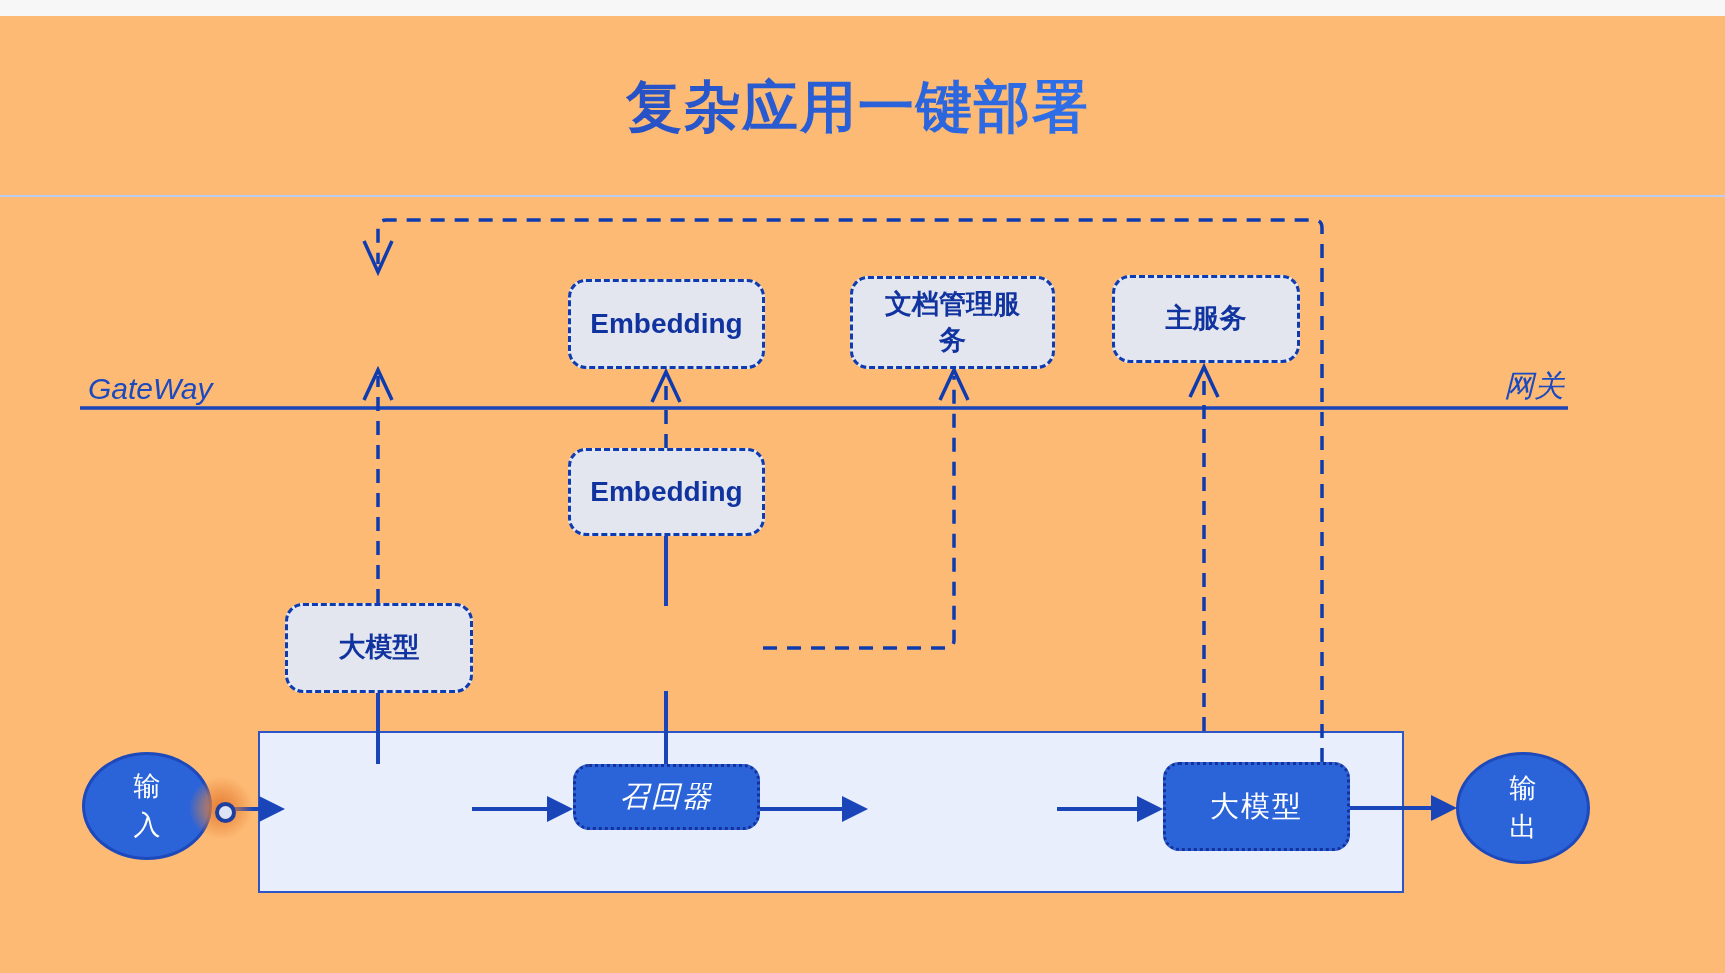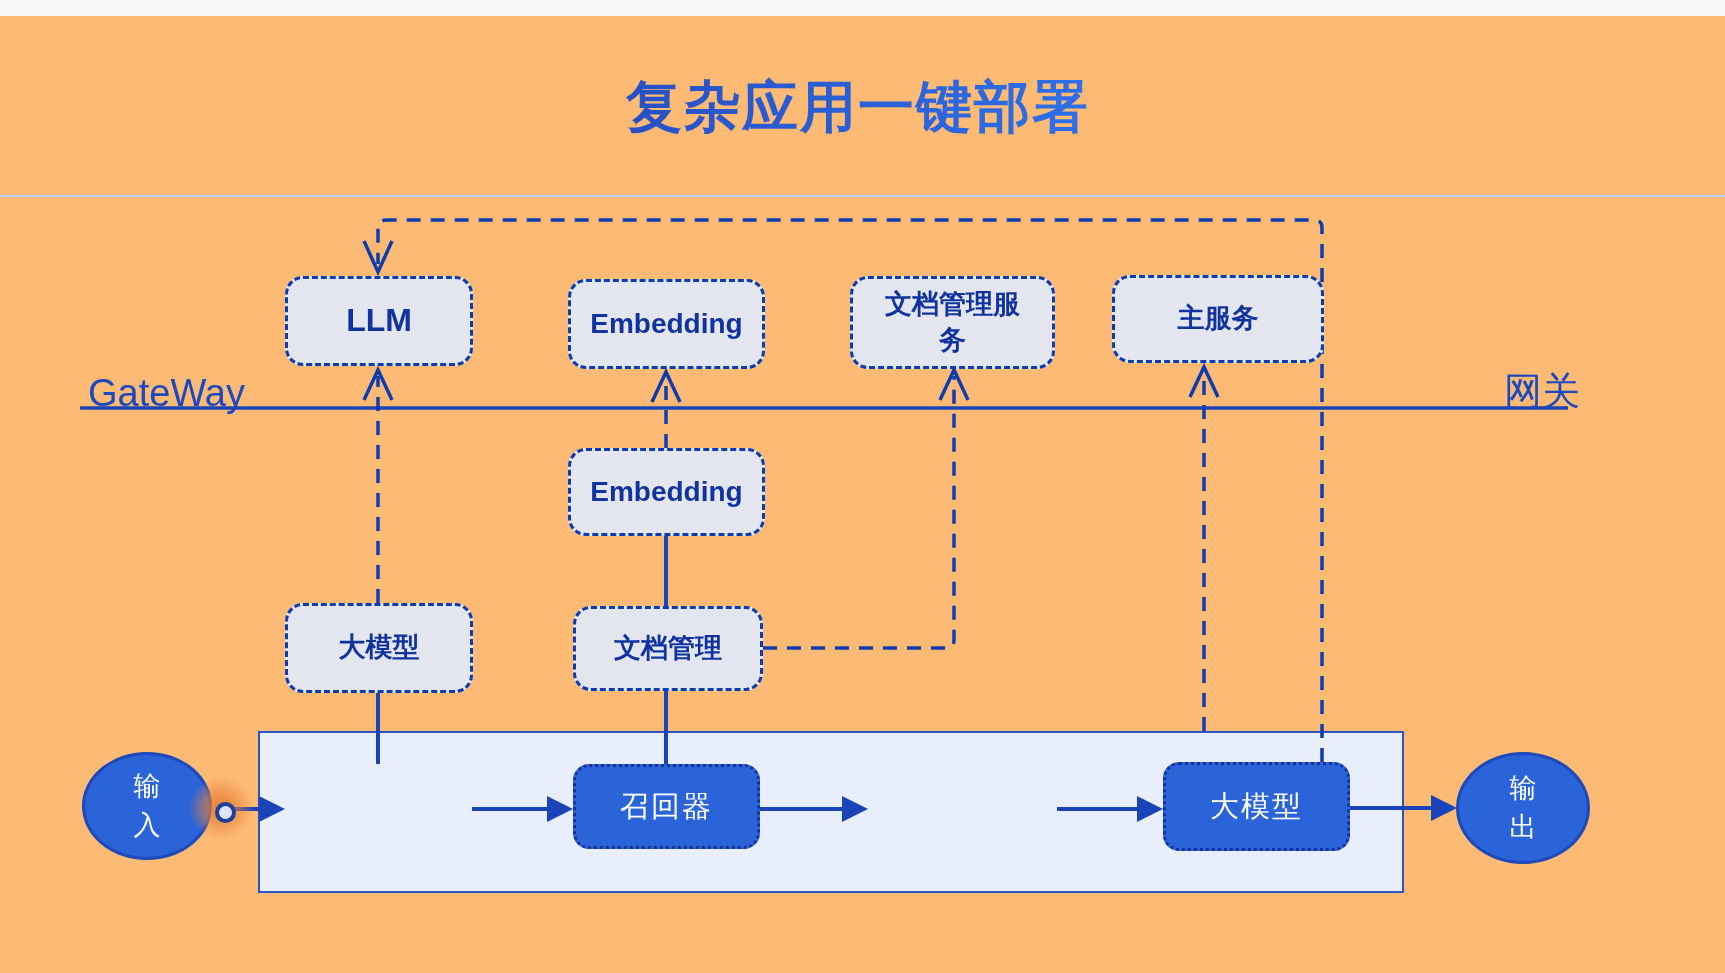--- a/index.html
+++ b/index.html
@@ -39,21 +39,21 @@
     background:#2b63d8;border:3px dotted #15319b;border-radius:16px;
     color:#ffffff;font-size:29px;z-index:3;letter-spacing:2px;
   }
   
   .terminal{
     box-sizing:border-box;display:flex;align-items:center;justify-content:center;
     background:#2b63d8;border:3.5px solid #1d49bb;border-radius:50%;
     color:#ffffff;font-size:27px;z-index:3;text-align:center;
   }
   .terminal .stack{width:1.15em;line-height:1.45;word-break:break-all;}
-  .gw-label{color:#1b49c0;font-size:38px;z-index:3;}
+  .gw-label{color:#1b49c0;font-size:30px;z-index:3;font-style:italic;}
   .glow{
     left:178px;top:750px;width:86px;height:84px;z-index:3;pointer-events:none;
     background:radial-gradient(closest-side,rgba(230,122,48,0.95) 0%,rgba(232,131,58,0.55) 40%,rgba(234,140,70,0) 75%);
     border-radius:50%;
   }
   .dot{
     left:215px;top:786px;width:13px;height:13px;border-radius:50%;
     background:#dde4f6;border:4px solid #1f3f9f;z-index:4;box-sizing:content-box;
   }
 </style>
@@ -102,44 +102,38 @@
     <line x1="1057" y1="793" x2="1139" y2="793" stroke="#1a45b8" stroke-width="4"></line>
     <polygon points="1137,780 1137,806 1163,793" fill="#1a45b8"></polygon>
 
     <line x1="1350" y1="792" x2="1433" y2="792" stroke="#1a45b8" stroke-width="4"></line>
     <polygon points="1431,779 1431,805 1457,792" fill="#1a45b8"></polygon>
   </svg>
 
   <div class="abs gw-label" style="left:88px;top:356px;">GateWay</div>
   <div class="abs gw-label" style="left:1504px;top:350px;">网关</div>
 
-  <div class="abs svc" style="left:285px;top:260px;width:188px;height:90px;font-size:32px;">
-    <span>LLM</span>
-  </div>
   <div class="abs svc" style="left:568px;top:263px;width:197px;height:90px;font-size:28px;">
     <span>Embedding</span>
   </div>
   <div class="abs svc" style="left:850px;top:260px;width:205px;height:93px;font-size:27px;padding:8px 24px;align-items:center;">
     <span>文档管理服务</span>
   </div>
-  <div class="abs svc" style="left:1112px;top:259px;width:212px;height:88px;font-size:27px;">
+  <div class="abs svc" style="left:1112px;top:259px;width:188px;height:88px;font-size:27px;">
     <span>主服务</span>
   </div>
 
   <div class="abs svc" style="left:568px;top:432px;width:197px;height:88px;font-size:28px;">
     <span>Embedding</span>
   </div>
   <div class="abs svc" style="left:285px;top:587px;width:188px;height:90px;font-size:27px;">
     <span>大模型</span>
   </div>
-  <div class="abs svc" style="left:573px;top:590px;width:190px;height:85px;font-size:27px;">
-    <span>文档管理</span>
-  </div>
 
-  <div class="abs flow" style="left:573px;top:748px;width:187px;height:85px;">
+  <div class="abs flow" style="left:573px;top:748px;width:187px;height:66px;font-style:italic;">
     <span>召回器</span>
   </div>
   <div class="abs flow" style="left:1163px;top:746px;width:187px;height:89px;">
     <span>大模型</span>
   </div>
 
   <div class="abs terminal" style="left:82px;top:736px;width:130px;height:108px;justify-content:center;">
     <span class="stack">输入</span>
   </div>
   <div class="abs terminal" style="left:1456px;top:736px;width:134px;height:112px;">

